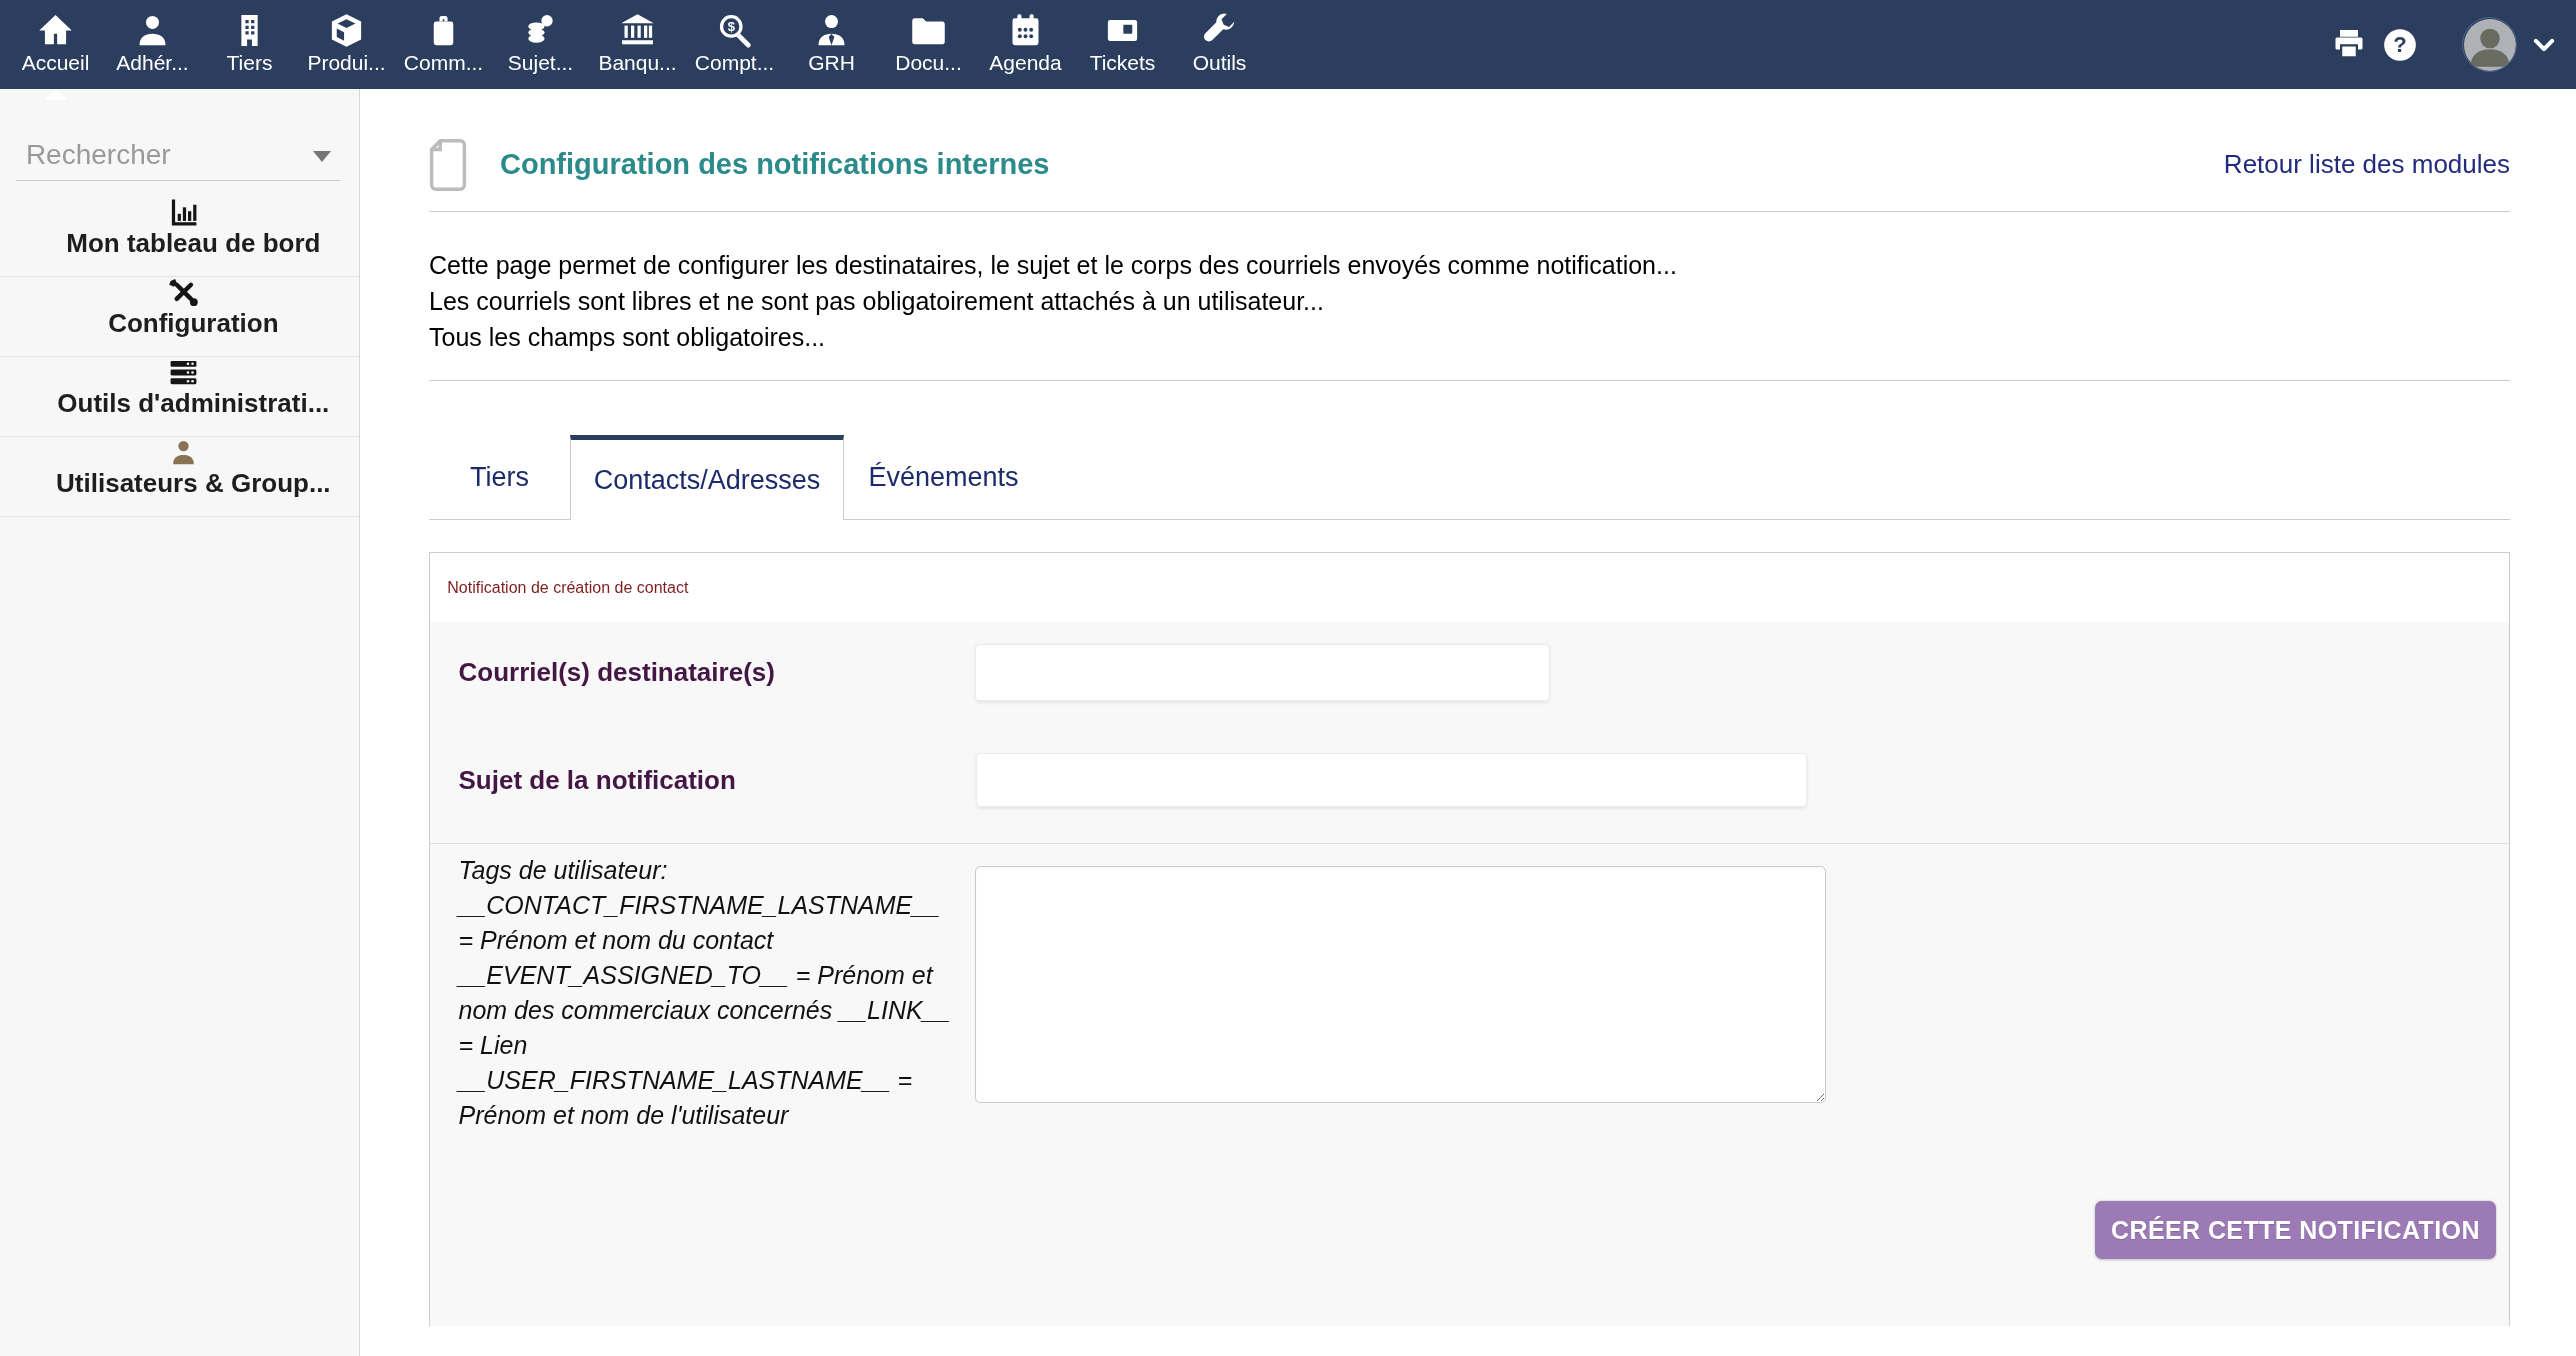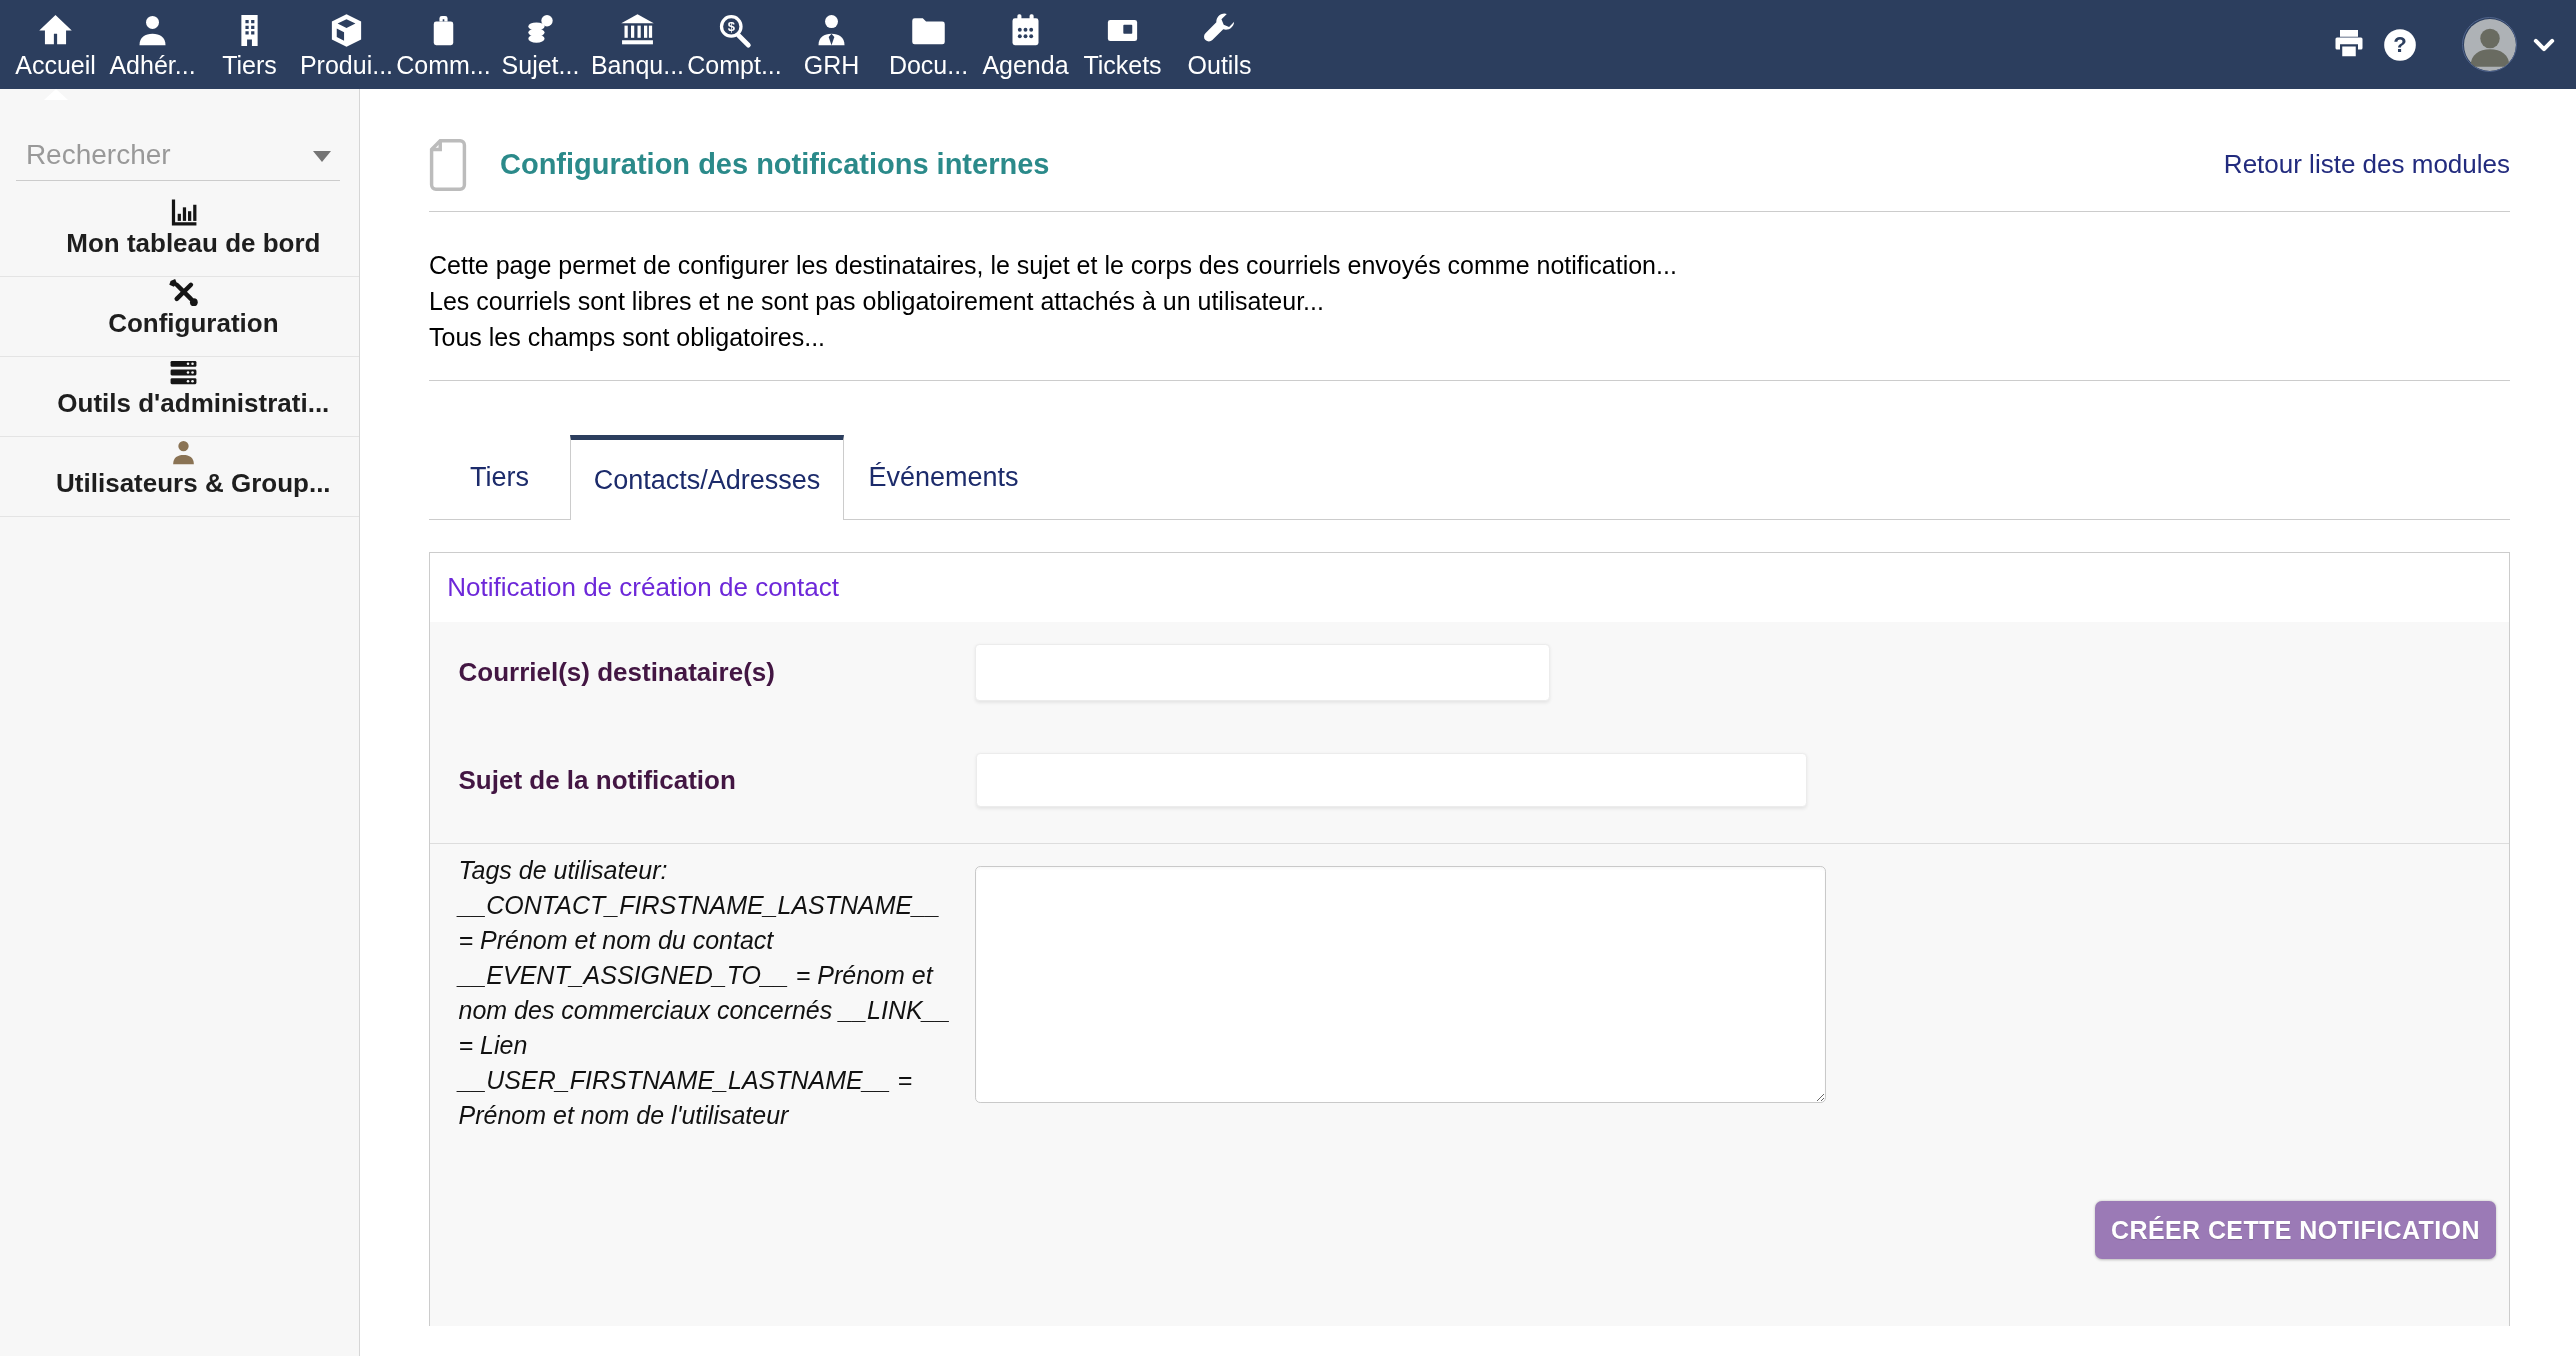--- a/index.html
+++ b/index.html
@@ -14,21 +14,21 @@
     background:#2c3e5e; z-index:5;
   }
   .menu{ display:flex; padding-left:7px; height:89px; }
   .menu-item{
     position:relative; width:97px; height:89px; padding-top:9.5px;
     display:flex; flex-direction:column; align-items:center; cursor:pointer;
   }
   .mi-icon{ height:41px; display:flex; align-items:center; justify-content:center; }
   .mi-icon svg{ width:39px; height:39px; fill:#fff; }
   .mi-label{
-    margin-top:0.9px; font-size:25px; color:#fff; white-space:nowrap;
+    margin-top:0.9px; font-size:21px; color:#fff; white-space:nowrap;
     max-width:95px; overflow:hidden;
   }
   .active-caret{
     position:absolute; bottom:-11.2px; left:50%; margin-left:-12px;
     width:0; height:0; border-left:12px solid transparent; border-right:12px solid transparent;
     border-bottom:11.2px solid #ffffff;
   }
   .topbar-right{
     position:absolute; right:19px; top:0; height:89px; display:flex; align-items:center;
   }
@@ -98,21 +98,21 @@
     background:#fff; border:0.9px solid #ccc; border-top:5.2px solid #2c3e5e;
     border-bottom:none; height:85px; margin-bottom:-0.9px;
   }
 
   
   .panel{
     margin-top:32px; width:2081px; height:774px; border:0.9px solid #ccc; background:#fff;
   }
   .panel-head{
     height:69px; display:flex; align-items:center; padding-left:17.3px;
-    font-size:26px; color:#6d28d9; background:#fff;
+    font-size:16px; color:#7f1d1d; background:#fff;
   }
   .panel-body{ position:relative; height:704px; background:#f8f8f8; }
   .f-label{
     position:absolute; display:flex; align-items:center;
     font-size:26px; font-weight:bold; color:#431643; white-space:nowrap;
   }
   .f-label.l1{ left:28.5px; top:22.4px; height:57px; }
   .f-label.l2{ left:28.5px; top:131px; height:54px; }
   .f-input{
     position:absolute; background:#fff; border:0.9px solid #ececec; border-radius:4.3px;

